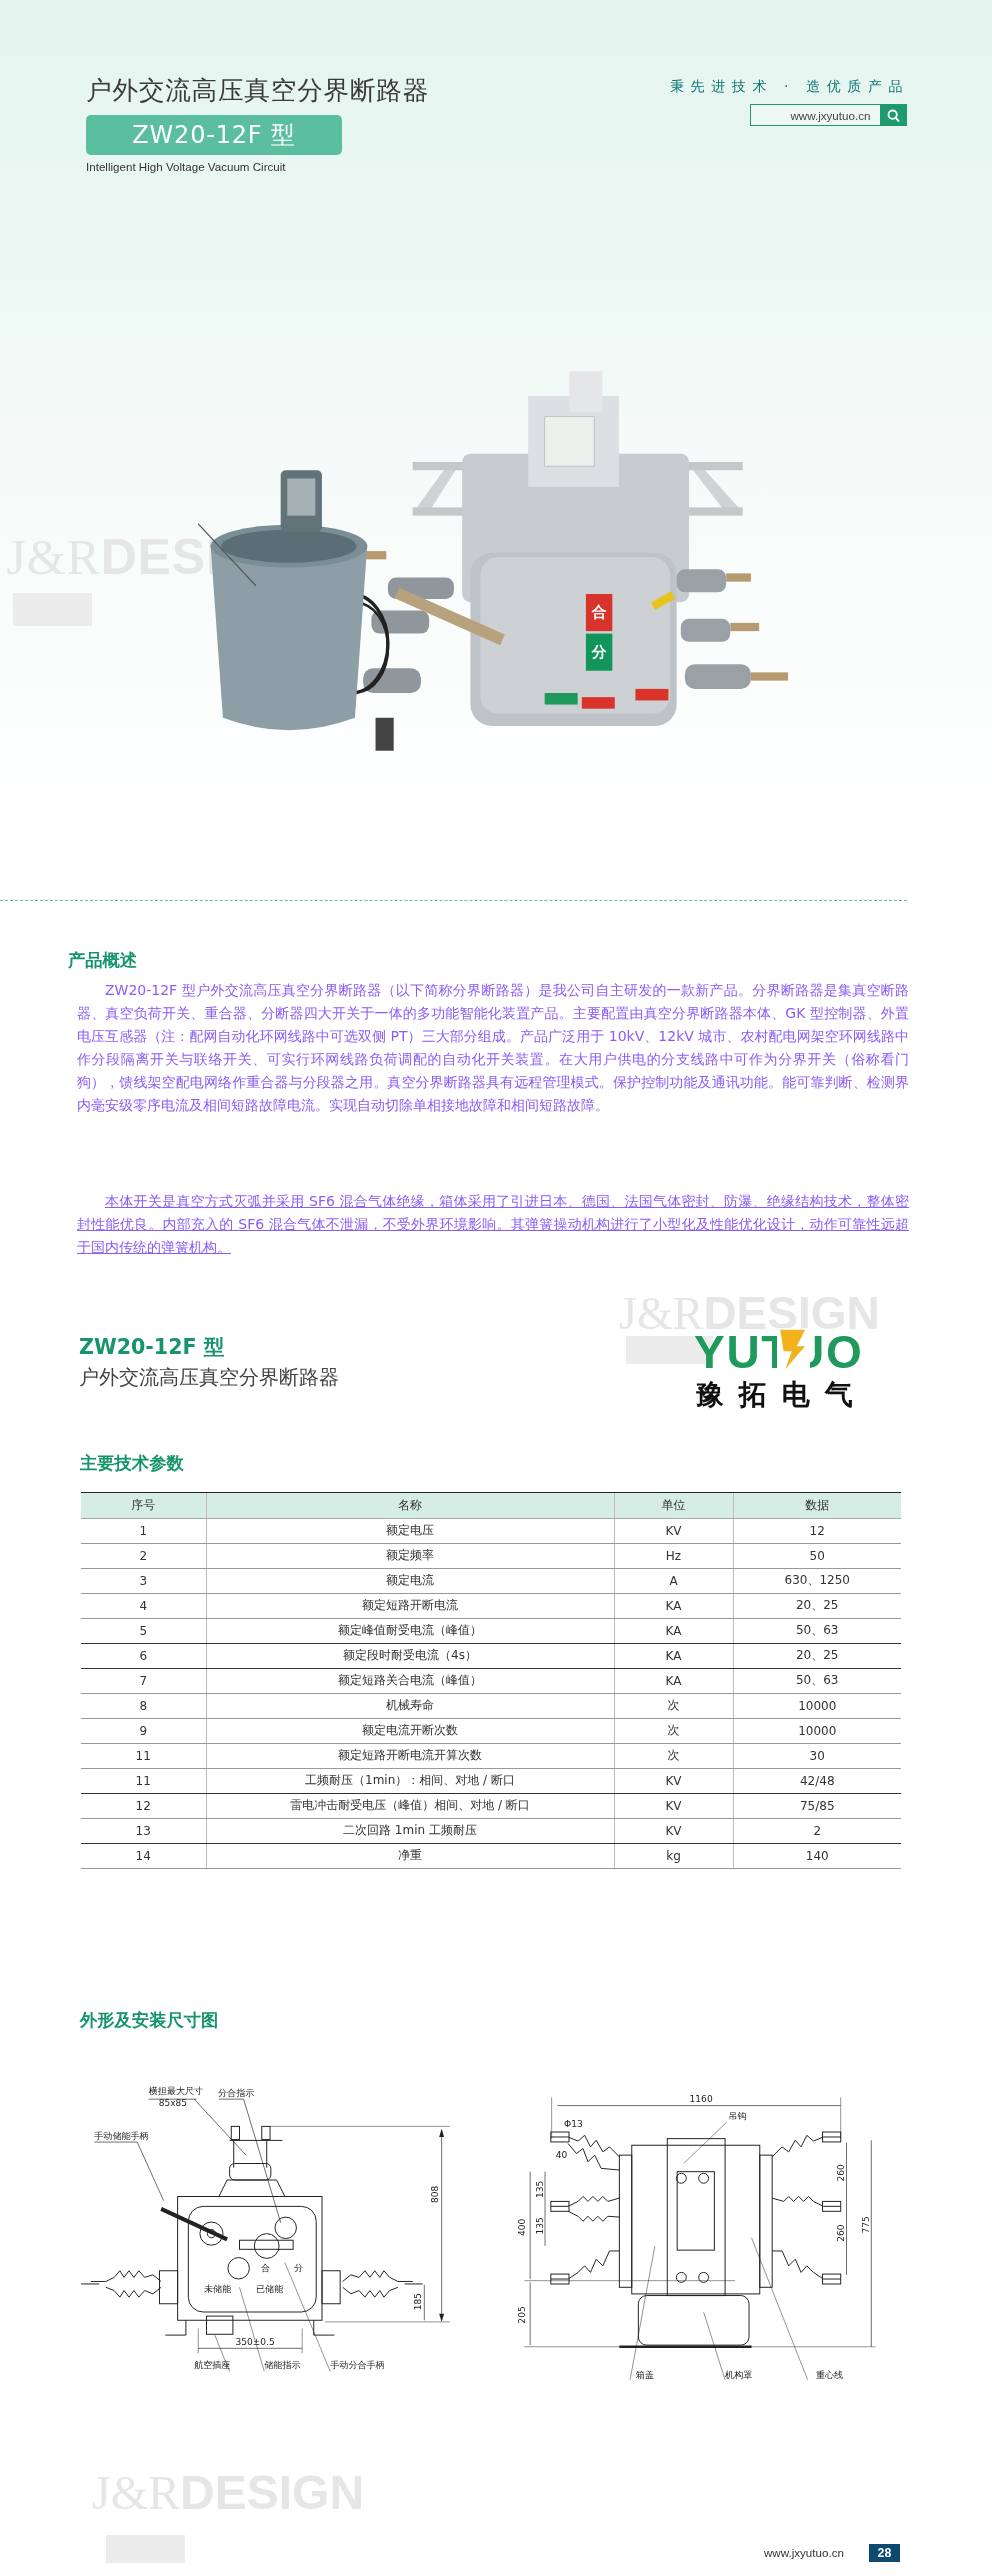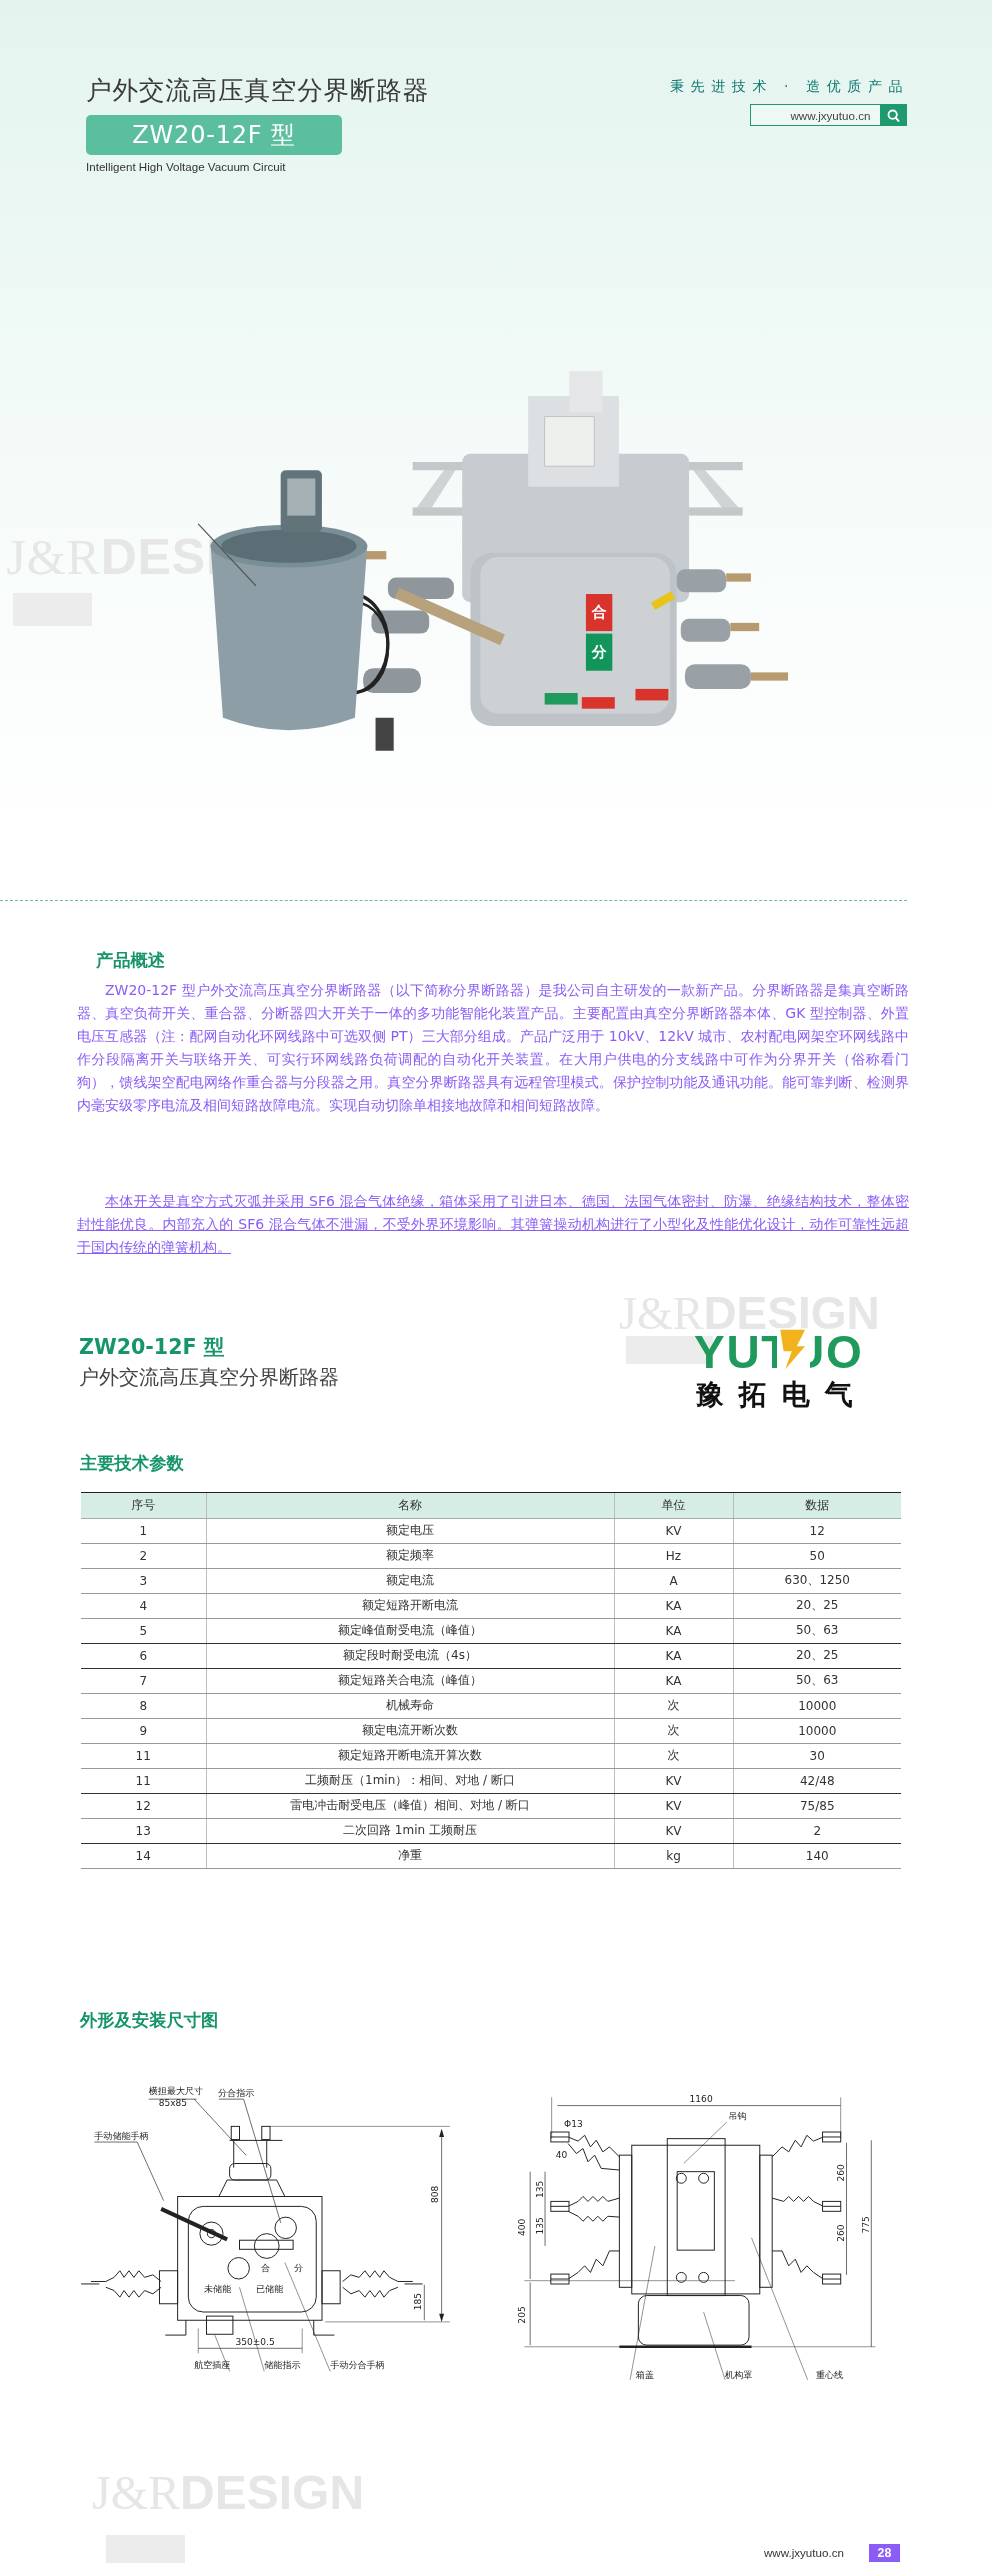--- a/index.html
+++ b/index.html
@@ -46,21 +46,21 @@
   .brand-cn { position: absolute; left: 1.7px; top: 51px; font-size: 28px; font-weight: bold; color: #111; letter-spacing: 15px; }
 
   table.specs { position: absolute; left: 81px; top: 1492px; width: 820px; border-collapse: collapse; font-size: 12px; color: #333; }
   table.specs th { background: #d6ede5; font-weight: normal; height: 25.6px; border-top: 1.7px solid #222; border-bottom: 0.8px solid #aaa; }
   table.specs td { height: 25px; text-align: center; border-bottom: 1.2px solid #999; }
   table.specs th + th, table.specs td + td { border-left: 0.8px solid #bbb; }
   table.specs tr.dark td { border-bottom: 1.2px solid #333; }
 
   .diagram { position: absolute; }
   .footer-url { position: absolute; left: 764px; top: 2546px; font-size: 11.6px; color: #333; font-family: "Liberation Sans", sans-serif; }
-  .page-num { position: absolute; left: 869px; top: 2544px; width: 31px; height: 18px; background: #8b5cf6; color: #fff; font-size: 12.4px; font-weight: bold; display: flex; align-items: center; justify-content: center; font-family: "Liberation Sans", sans-serif; }
+  .page-num { position: absolute; left: 869px; top: 2544px; width: 31px; height: 18px; background: #0c4a6e; color: #fff; font-size: 12.4px; font-weight: bold; display: flex; align-items: center; justify-content: center; font-family: "Liberation Sans", sans-serif; }
 </style>
 </head>
 <body>
 
 <div class="hero"></div>
 
 <div class="title-cn">户外交流高压真空分界断路器</div>
 <div class="model-badge">ZW20-12F 型</div>
 <div class="title-en">Intelligent High Voltage Vacuum Circuit</div>
 
@@ -131,21 +131,21 @@
   <path d="M255,260 L445,260 L430,470 Q350,500 270,470 Z" fill="#8d9ea6"></path>
   <ellipse cx="350" cy="262" rx="95" ry="26" fill="#7a8e96"></ellipse>
   <ellipse cx="350" cy="262" rx="82" ry="20" fill="#5b6e76"></ellipse>
   <rect x="340" y="170" width="50" height="75" rx="6" fill="#62737a"></rect>
   <rect x="348" y="180" width="34" height="45" fill="#a6b1b6"></rect>
   <line x1="240" y1="235" x2="310" y2="310" stroke="#555" stroke-width="1.5"></line>
 </svg>
 
 <div class="dash-line"></div>
 
-<div class="section-head" style="left:96px; top:948px;">产品概述</div>
+<div class="section-head" style="left:68px; top:948px;">产品概述</div>
 <p class="paragraph" style="top:979px;">ZW20-12F 型户外交流高压真空分界断路器（以下简称分界断路器）是我公司自主研发的一款新产品。分界断路器是集真空断路器、真空负荷开关、重合器、分断器四大开关于一体的多功能智能化装置产品。主要配置由真空分界断路器本体、GK 型控制器、外置电压互感器（注：配网自动化环网线路中可选双侧 PT）三大部分组成。产品广泛用于 10kV、12kV 城市、农村配电网架空环网线路中作分段隔离开关与联络开关、可实行环网线路负荷调配的自动化开关装置。在大用户供电的分支线路中可作为分界开关（俗称看门狗），馈线架空配电网络作重合器与分段器之用。真空分界断路器具有远程管理模式。保护控制功能及通讯功能。能可靠判断、检测界内毫安级零序电流及相间短路故障电流。实现自动切除单相接地故障和相间短路故障。</p>
 <p class="paragraph" style="top:1190px;text-decoration:underline;">本体开关是真空方式灭弧并采用 SF6 混合气体绝缘，箱体采用了引进日本、德国、法国气体密封、防瀑、绝缘结构技术，整体密封性能优良。内部充入的 SF6 混合气体不泄漏，不受外界环境影响。其弹簧操动机构进行了小型化及性能优化设计，动作可靠性远超于国内传统的弹簧机构。</p>
 
 <div class="model-2">ZW20-12F 型</div>
 <div class="name-2">户外交流高压真空分界断路器</div>
 
 <div class="watermark" style="left:619px; top:1286px; font-size:46px;">
   <span>J&amp;R</span><span class="wm-design">DESIGN</span>
 </div>
 <div class="wm-bar" style="left:626px; top:1336px; width:87px; height:28px;"></div>

